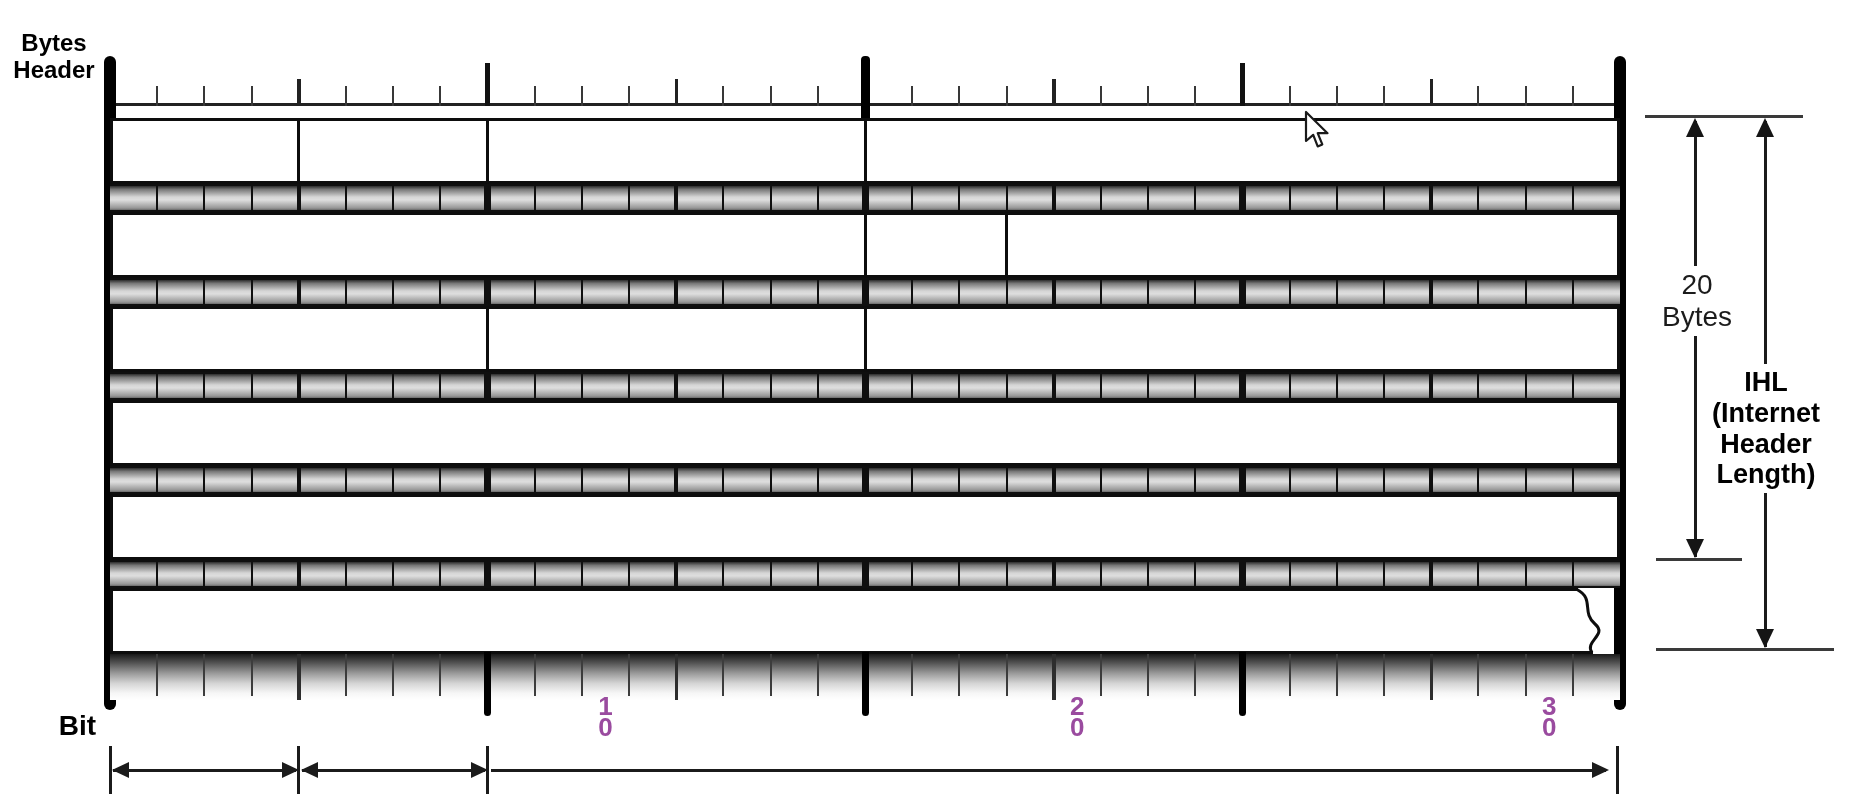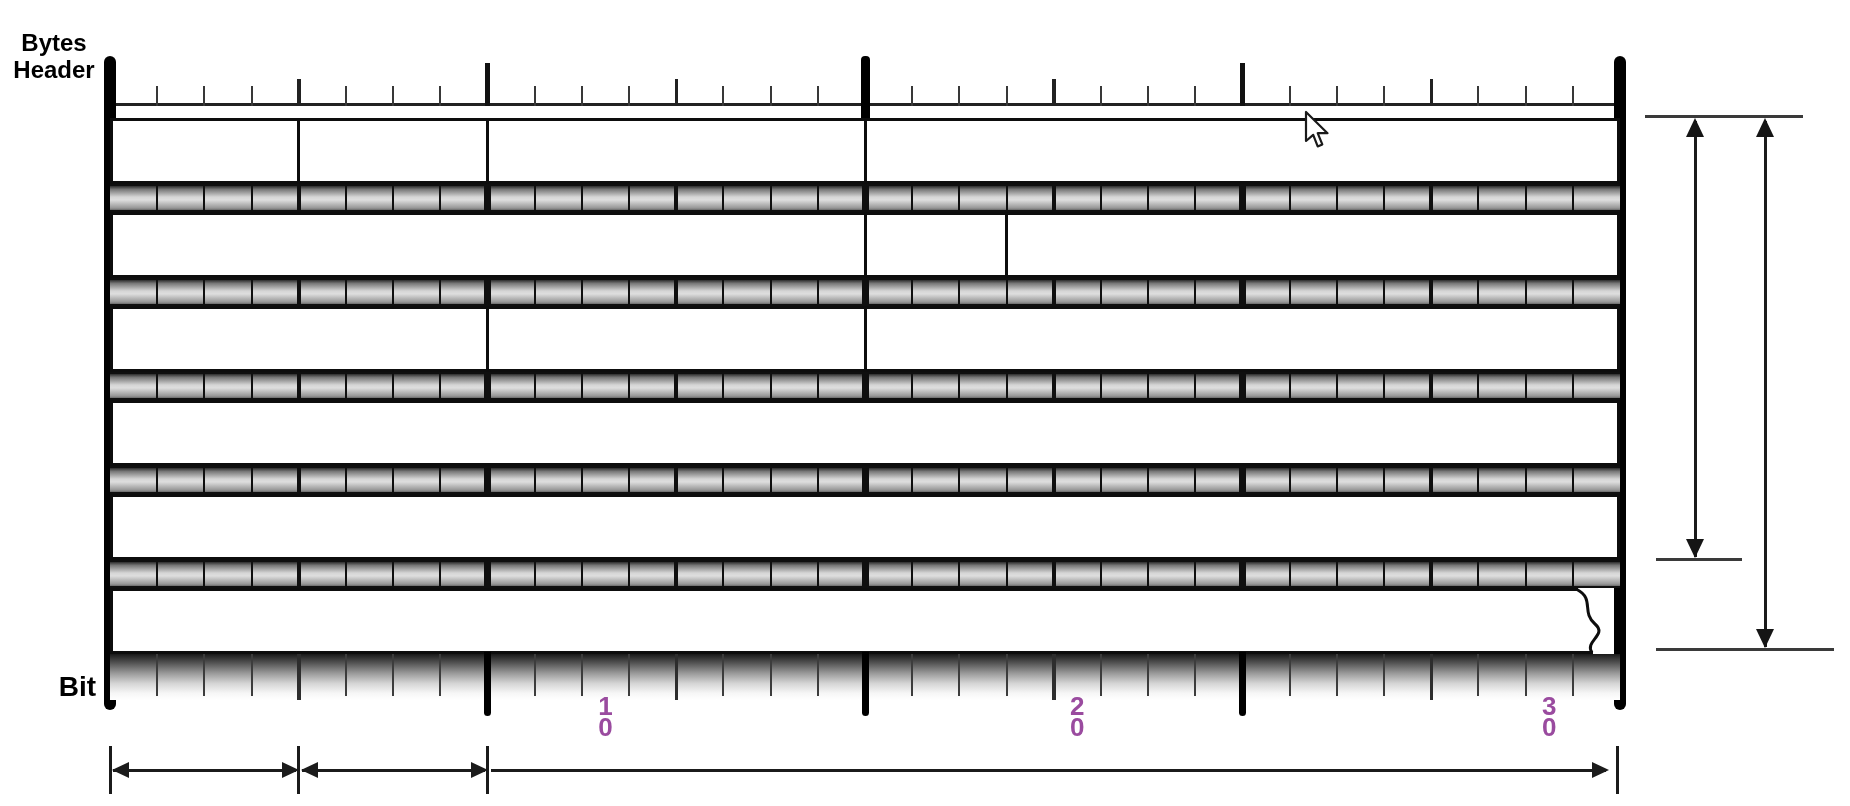--- a/index.html
+++ b/index.html
@@ -26,21 +26,21 @@
 </style>
 </head>
 <body>
 
 <div id="canvas">
 
   <div class="corner-label" id="byte-offset-label" style="left:8px;top:30px;width:92px;">
     <span>Bytes</span>
     <span>Header</span>
   </div>
-  <div class="axis-bit" id="bit-axis-label" style="left:30px;top:671px;width:66px;">Bit</div>
+  <div class="axis-bit" id="bit-axis-label" style="left:30px;top:710px;width:66px;">Bit</div>
 
   <div id="diagram">
       <div style="position: absolute; left: 107px; top: 103px; width: 1516px; height: 3px; background: rgb(34, 34, 34);"></div>
       <div style="position: absolute; left: 156.188px; top: 86px; width: 2px; height: 20px; background: rgb(56, 56, 56);"></div>
       <div style="position: absolute; left: 203.375px; top: 86px; width: 2px; height: 20px; background: rgb(56, 56, 56);"></div>
       <div style="position: absolute; left: 250.562px; top: 86px; width: 2px; height: 20px; background: rgb(56, 56, 56);"></div>
       <div style="position: absolute; left: 297px; top: 79px; width: 3.5px; height: 27px; background: rgb(34, 34, 34);"></div>
       <div style="position: absolute; left: 344.938px; top: 86px; width: 2px; height: 20px; background: rgb(56, 56, 56);"></div>
       <div style="position: absolute; left: 392.125px; top: 86px; width: 2px; height: 20px; background: rgb(56, 56, 56);"></div>
       <div style="position: absolute; left: 439.312px; top: 86px; width: 2px; height: 20px; background: rgb(56, 56, 56);"></div>
@@ -370,17 +370,27 @@
   <div class="ann-line" style="left:1656px;top:648px;width:178px;"></div>
 
   <div class="vline" style="left:1694px;top:121px;height:436px;"></div>
   <div class="tri tri-up" style="left:1686px;top:118px;"></div>
   <div class="tri tri-down" style="left:1686px;top:539px;"></div>
 
   <div class="vline" style="left:1764px;top:121px;height:526px;"></div>
   <div class="tri tri-up" style="left:1756px;top:118px;"></div>
   <div class="tri tri-down" style="left:1756px;top:629px;"></div>
 
+  <div class="measure-label" id="bytes-label" style="left:1652px;top:266px;width:90px;">
+    <span>20</span>
+    <span>Bytes</span>
+  </div>
+  <div class="measure-label" id="ihl-label" style="left:1700px;top:364px;width:132px;">
+    <span>IHL</span>
+    <span>(Internet</span>
+    <span>Header</span>
+    <span>Length)</span>
+  </div>
 
   <svg id="cursor" style="left:1303px;top:110px;" width="30" height="42" viewBox="0 0 30 42">
     <path d="M3,2 L3,31 L10.2,24.8 L14.7,36.4 L19.3,34.4 L14.7,23.2 L24.5,23.2 Z" fill="#ffffff" stroke="#1a1a1a" stroke-width="2.2" stroke-linejoin="round"></path>
   </svg>
 </div>
 
 </body></html>

